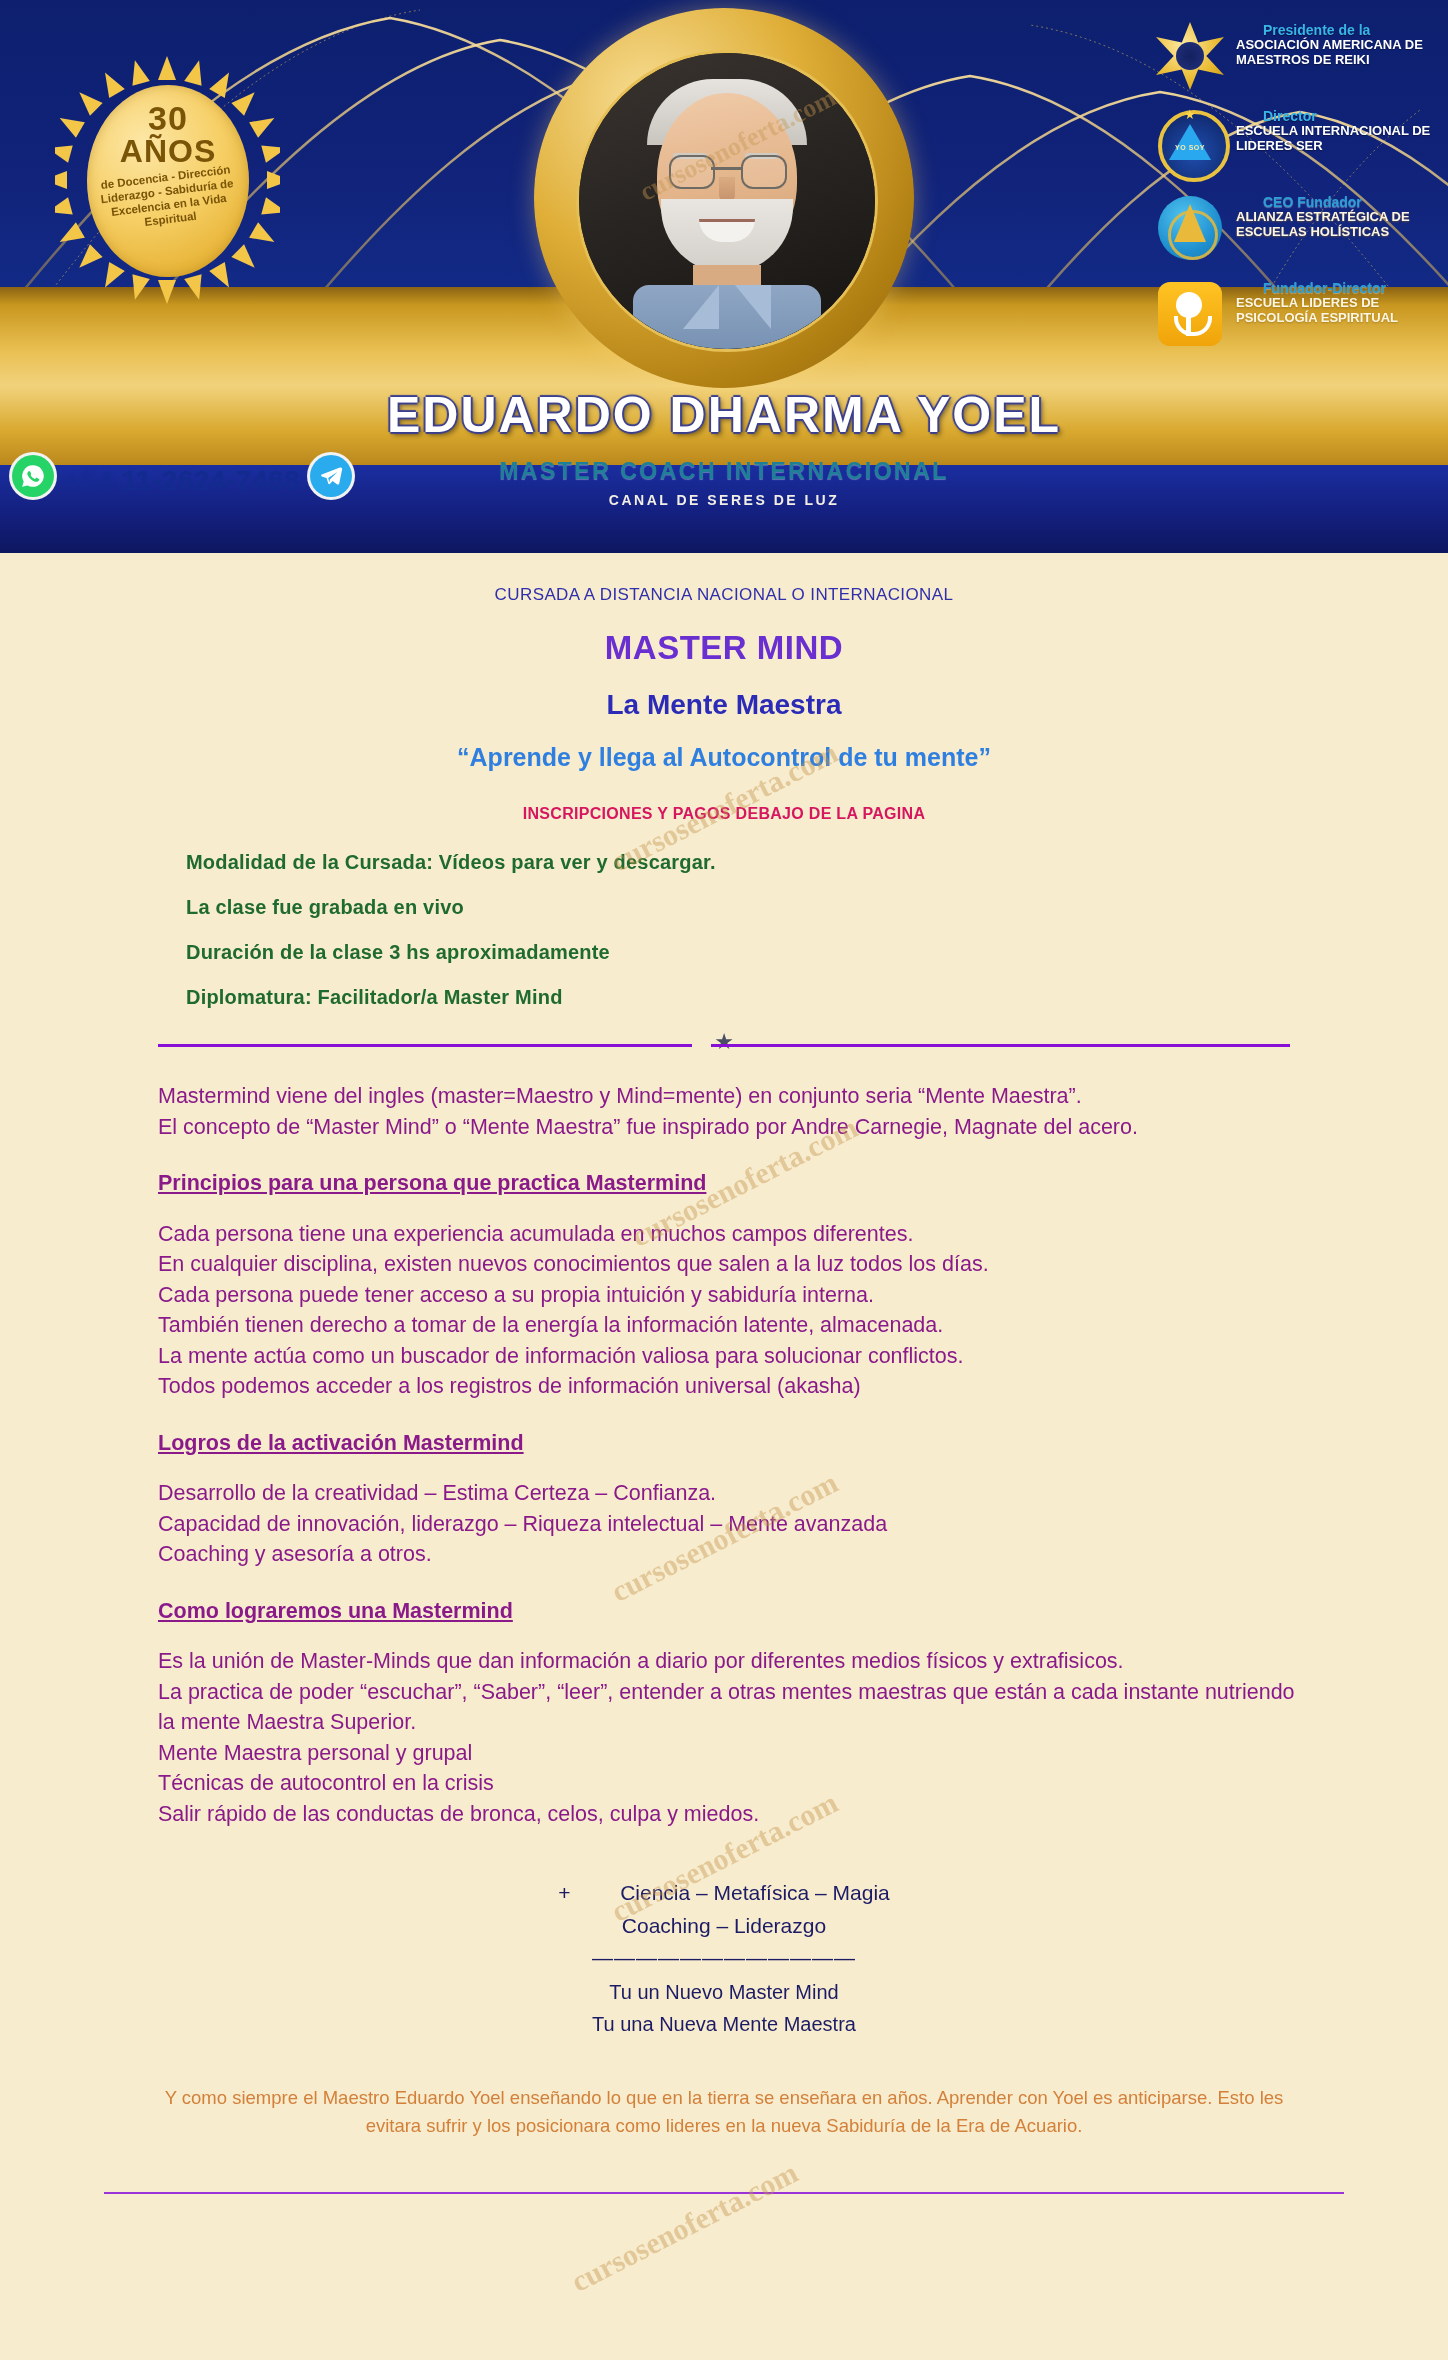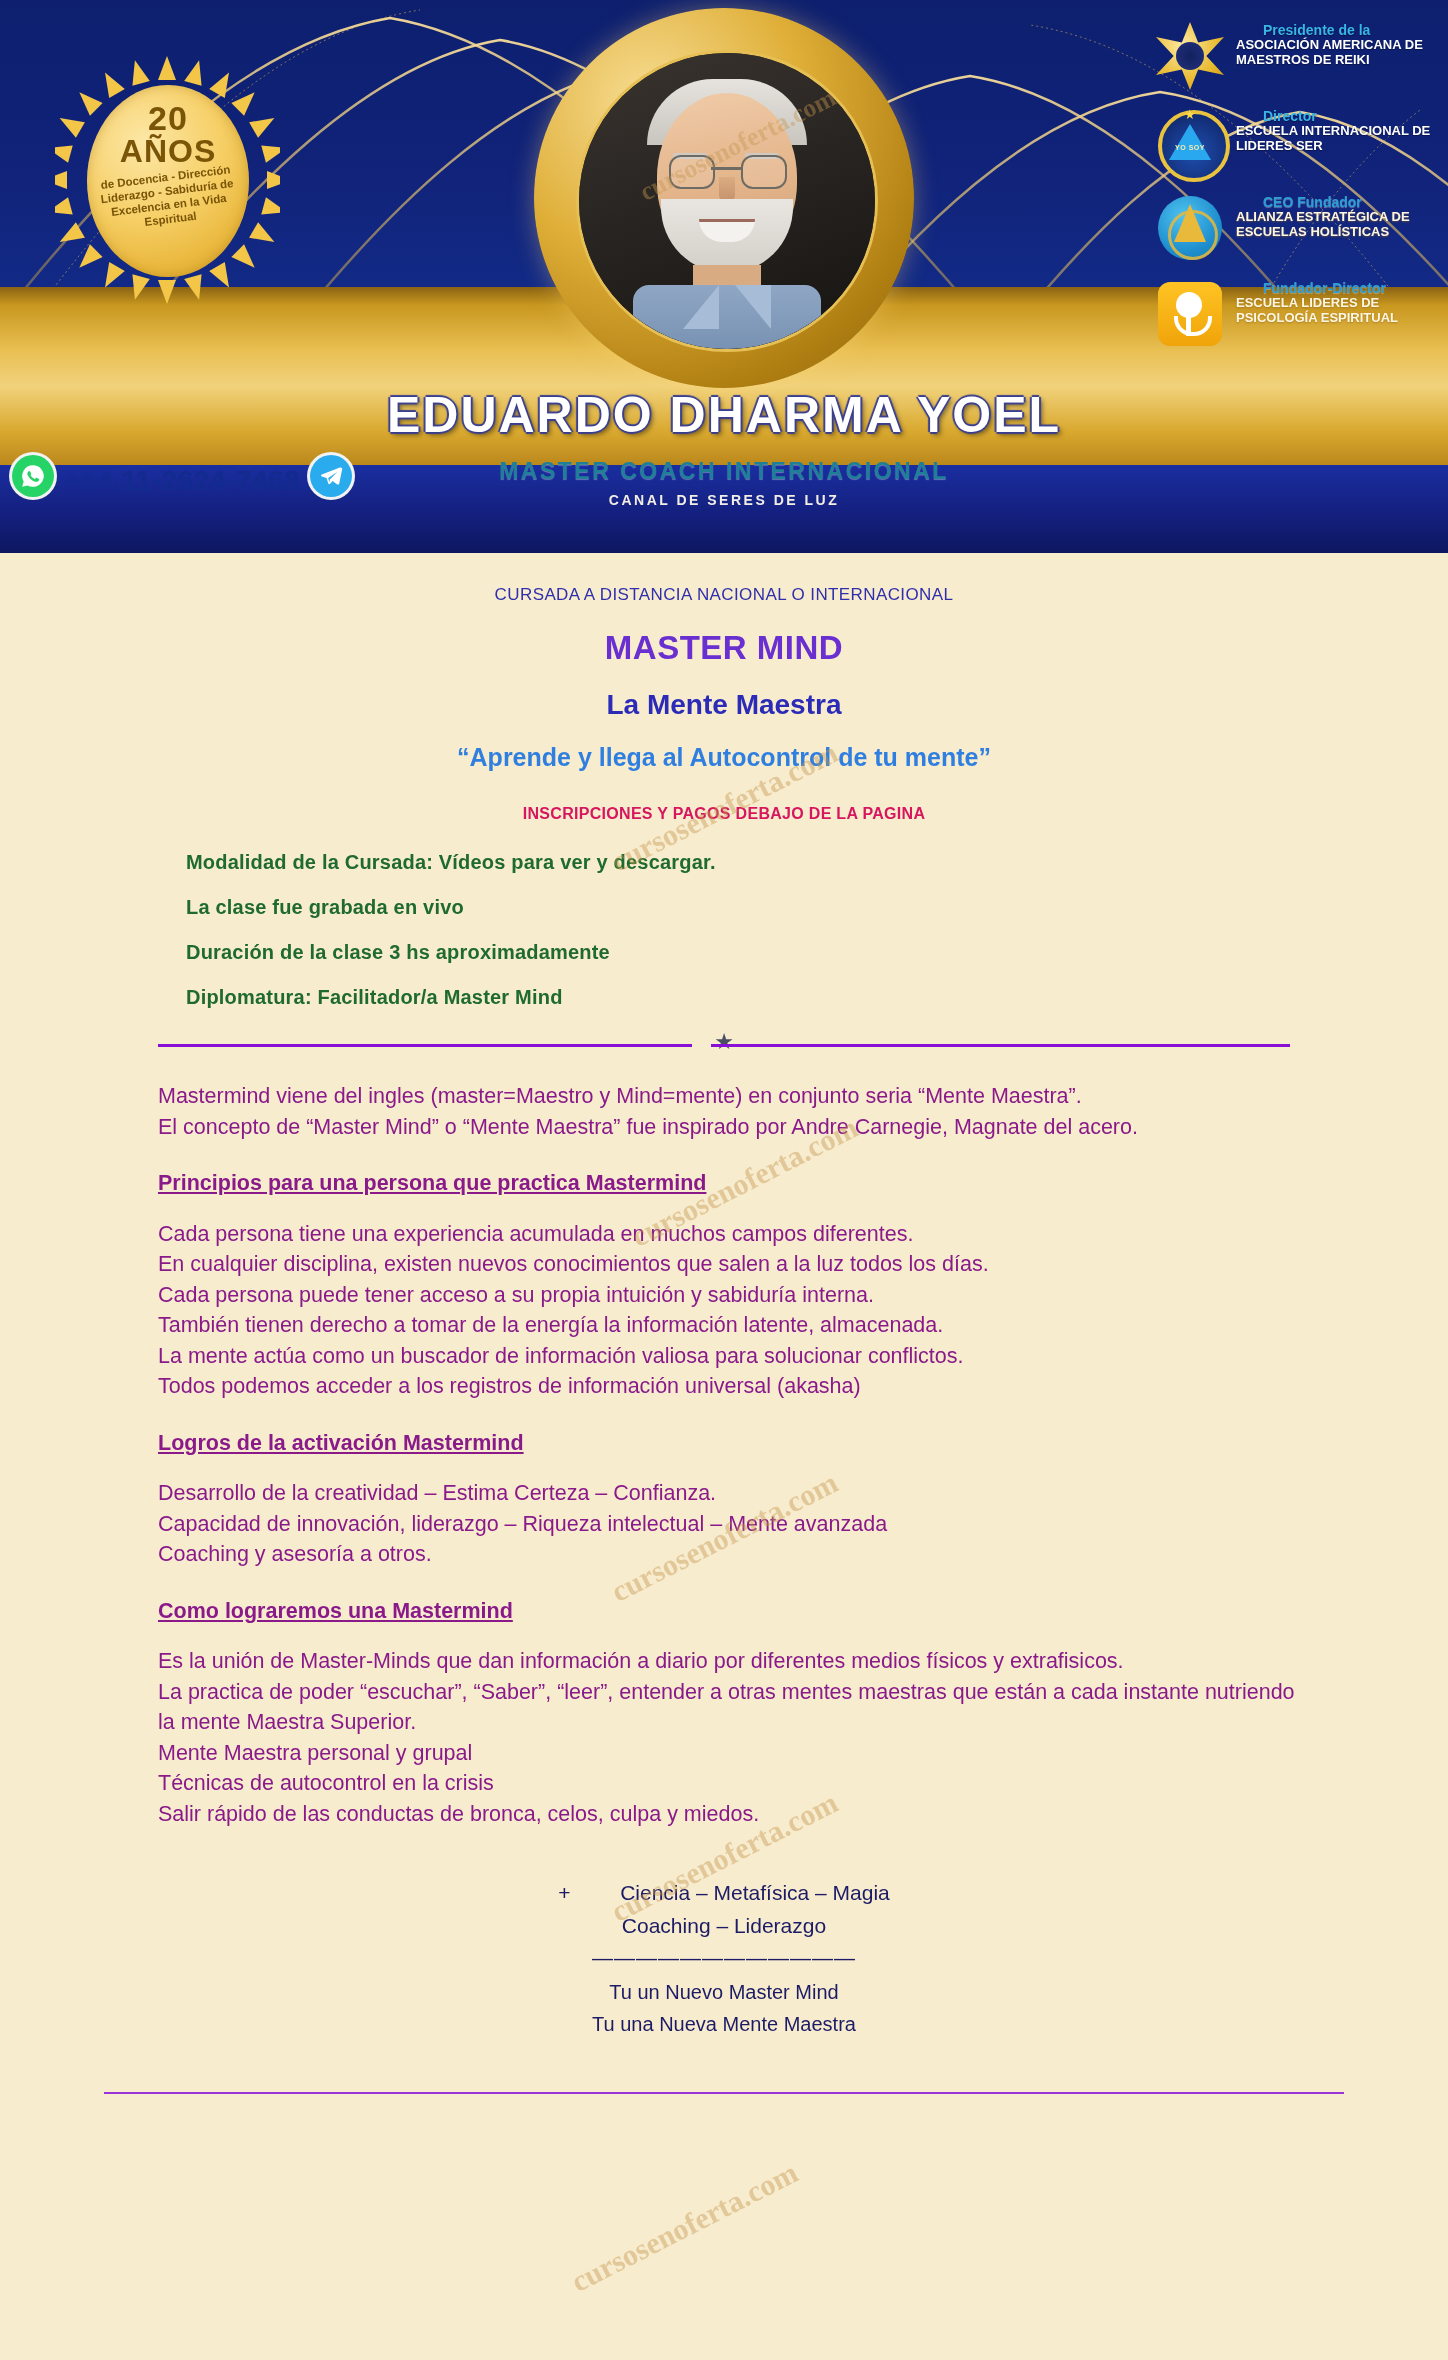--- a/index.html
+++ b/index.html
@@ -239,21 +239,21 @@
                 <use href="#r" transform="rotate(300)"></use>
               <use href="#r" transform="rotate(315)"></use>
                 <use href="#r" transform="rotate(330)"></use>
               <use href="#r" transform="rotate(345)"></use>
             </g>
           </g>
         </svg>
       </div>
       <div class="disc"></div>
       <div class="sealtxt">
-        <div class="s30">20</div>
+        <div class="s30">30</div>
         <div class="sanos">AÑOS</div>
         <div class="ssub">de Docencia - Dirección Liderazgo - Sabiduría de Excelencia en la Vida Espiritual</div>
       </div>
     </div>
 
     <div class="portrait-wrap">
       <div class="portrait">
         <div class="pbg"></div>
         <div class="face">
           <div class="hair"></div>
@@ -409,20 +409,21 @@
         <span class="pp">+</span><span>Ciencia – Metafísica – Magia</span>
       </div>
       <div>Coaching – Liderazgo</div>
     </div>
     <div class="dashes">————————————</div>
     <div class="tu">
       <div>Tu un Nuevo Master Mind</div>
       <div>Tu una Nueva Mente Maestra</div>
     </div>
 
+    <div class="closing">Y como siempre el Maestro Eduardo Yoel enseñando lo que en la tierra se enseñara en años. Aprender con Yoel es anticiparse. Esto les evitara sufrir y los posicionara como lideres en la nueva Sabiduría de la Era de Acuario.</div>
     <div class="botline"></div>
   </div>
 
   <div class="wm" style="left:630px;top:130px;font-size:26px;">cursosenoferta.com</div>
   <div class="wm" style="left:600px;top:790px;font-size:30px;">cursosenoferta.com</div>
   <div class="wm" style="left:620px;top:1165px;font-size:30px;">cursosenoferta.com</div>
   <div class="wm" style="left:600px;top:1520px;font-size:30px;">cursosenoferta.com</div>
   <div class="wm" style="left:600px;top:1840px;font-size:30px;">cursosenoferta.com</div>
   <div class="wm" style="left:560px;top:2210px;font-size:30px;">cursosenoferta.com</div>
 

